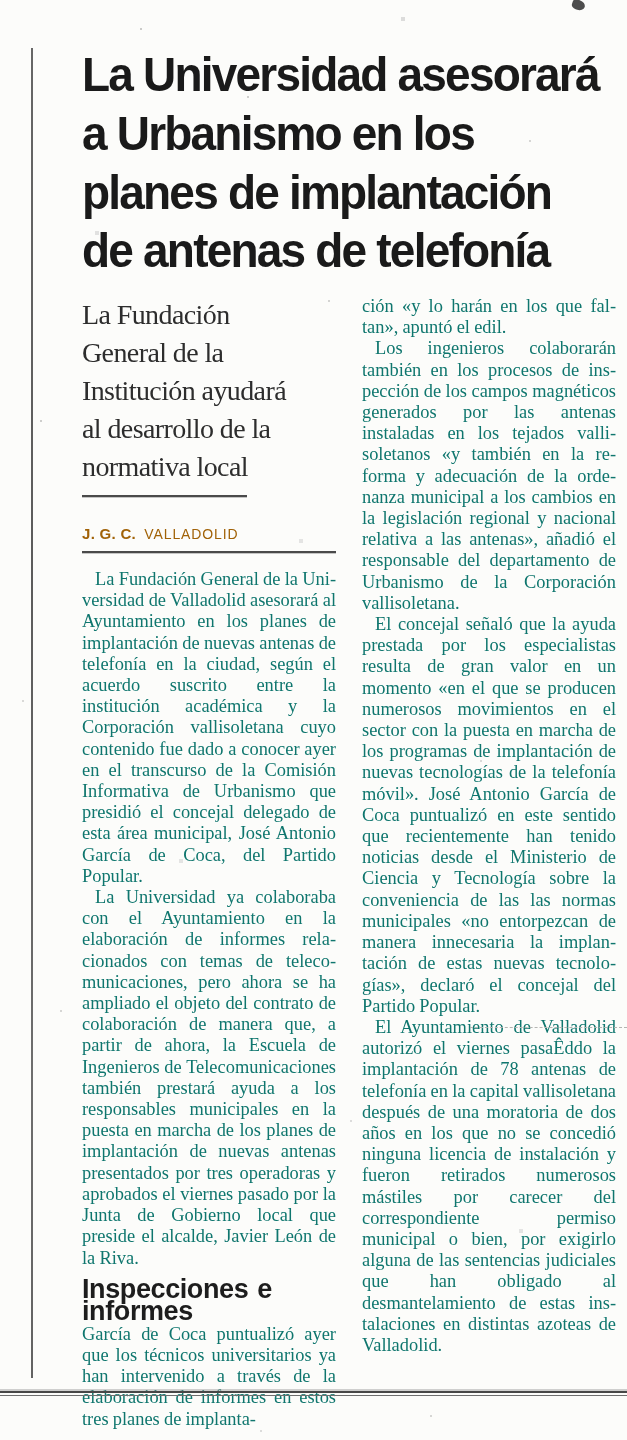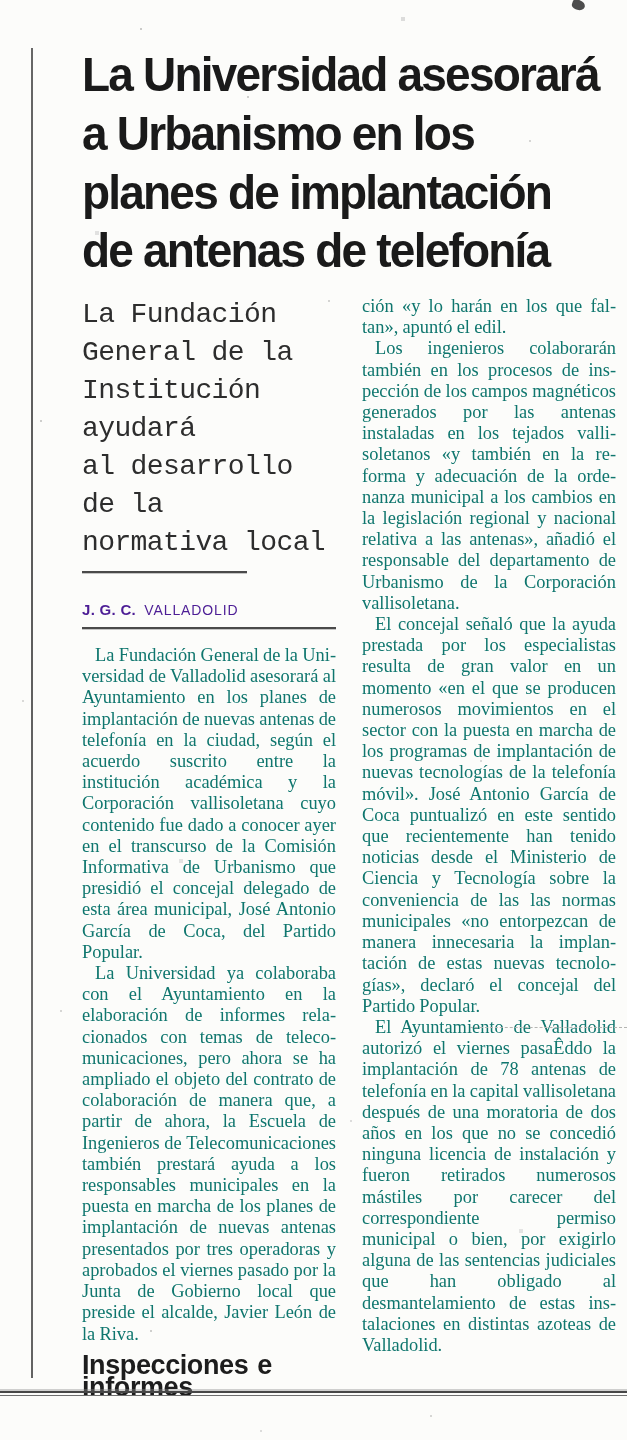--- a/index.html
+++ b/index.html
@@ -47,40 +47,40 @@
     transform-origin: top left;
   }
   .cols {
     display: flex;
     gap: 26px;
     margin-top: 22px;
   }
   .col { width: 254px; }
   .standfirst {
     margin: 0;
-    font-family: Liberation Mono, monospace;
+    font-family: Liberation Serif, serif;
     font-weight: 400;
     font-size: 28px;
     line-height: 38px;
     letter-spacing: -0.6px;
     color: #2d2d2d;
     white-space: pre-line;
   }
   .rule {
     height: 2px;
     background: #4a4a4a;
     box-shadow: 0 1px 0 rgba(130,130,130,.45);
   }
   .rule-short { width: 165px; margin-top: 9px; }
   .rule-full  { width: 100%;  margin-top: 9px; }
   .byline {
     margin: 29px 0 0 0;
     font-family: "Liberation Sans", sans-serif;
     font-size: 15px;
-    color: #4c1d95;
+    color: #a16207;
     line-height: 15px;
   }
   .byline-initials { font-weight: 700; letter-spacing: 0.3px; }
   .byline-location { font-size: 14px; letter-spacing: 0.9px; margin-left: 4px; }
   .body {
     margin: 0;
     font-size: 18.4px;
     line-height: 21.2px;
     text-align: justify;
     color: #0f766e;
@@ -186,20 +186,21 @@
         </p>
 
         <div class="rule rule-full"></div>
 
         <p class="body first indent">La Fundación General de la Uni­versidad de Valladolid aseso­rará al Ayuntamiento en los pla­nes de implantación de nuevas antenas de telefonía en la ciu­dad, según el acuerdo suscrito entre la institución académica y la Corporación vallisoleta­na cuyo contenido fue dado a conocer ayer en el transcurso de la Comisión Informativa de Urbanismo que presidió el con­cejal delegado de esta área mu­nicipal, José Antonio García de Coca, del Partido Popular.</p>
 
         <p class="body indent">La Universidad ya colabora­ba con el Ayuntamiento en la elaboración de informes rela­cionados con temas de teleco­municaciones, pero ahora se ha ampliado el objeto del contrato de colaboración de manera que, a partir de ahora, la Escuela de Ingenieros de Telecomunica­ciones también prestará ayuda a los responsables municipales en la puesta en marcha de los planes de implantación de nue­vas antenas presentados por tres operadoras y aprobados el viernes pasado por la Junta de Gobierno local que preside el alcalde, Javier León de la Riva.</p>
 
         <h2 class="subhead">Inspecciones e informes</h2>
 
+        <p class="body">García de Coca puntualizó ayer que los técnicos universitarios ya han intervenido a través de la elaboración de informes en estos tres planes de implanta-</p>
       </div>
 
       <div class="col">
         <p class="body">ción «y lo harán en los que fal­tan», apuntó el edil.</p>
 
         <p class="body indent">Los ingenieros colaborarán también en los procesos de ins­pección de los campos magné­ticos generados por las antenas instaladas en los tejados valli­soletanos «y también en la re­forma y adecuación de la orde­nanza municipal a los cambios en la legislación regional y na­cional relativa a las antenas», añadió el responsable del de­partamento de Urbanismo de la Corporación vallisoletana.</p>
 
         <p class="body indent">El concejal señaló que la ayu­da prestada por los especialis­tas resulta de gran valor en un momento «en el que se produ­cen numerosos movimientos en el sector con la puesta en mar­cha de los programas de im­plantación de nuevas tecnolo­gías de la telefonía móvil». Jo­sé Antonio García de Coca pun­tualizó en este sentido que re­cientemente han tenido noticias desde el Ministerio de Ciencia y Tecnología sobre la conve­niencia de las las normas mu­nicipales «no entorpezcan de manera innecesaria la implan­tación de estas nuevas tecnolo­gías», declaró el concejal del Partido Popular.</p>
 
         <p class="body indent">El Ayuntamiento de Valla­dolid autorizó el viernes pasaÊddo la implantación de 78 ante­nas de telefonía en la capital va­llisoletana después de una mo­ratoria de dos años en los que no se concedió ninguna licen­cia de instalación y fueron re­tirados numerosos mástiles por carecer del correspondiente per­miso municipal o bien, por exi­girlo alguna de las sentencias judiciales que han obligado al desmantelamiento de estas ins­talaciones en distintas azoteas de Valladolid.</p>

